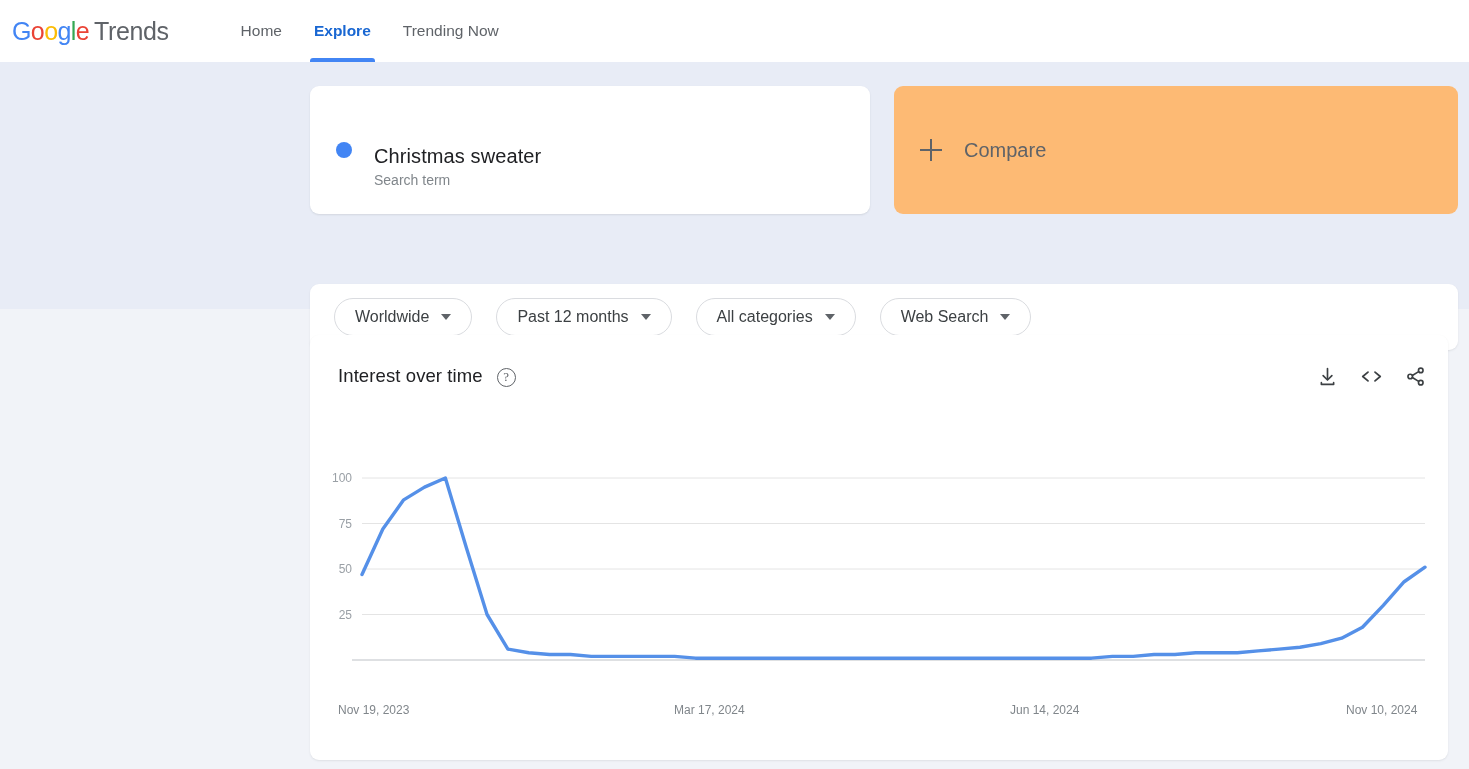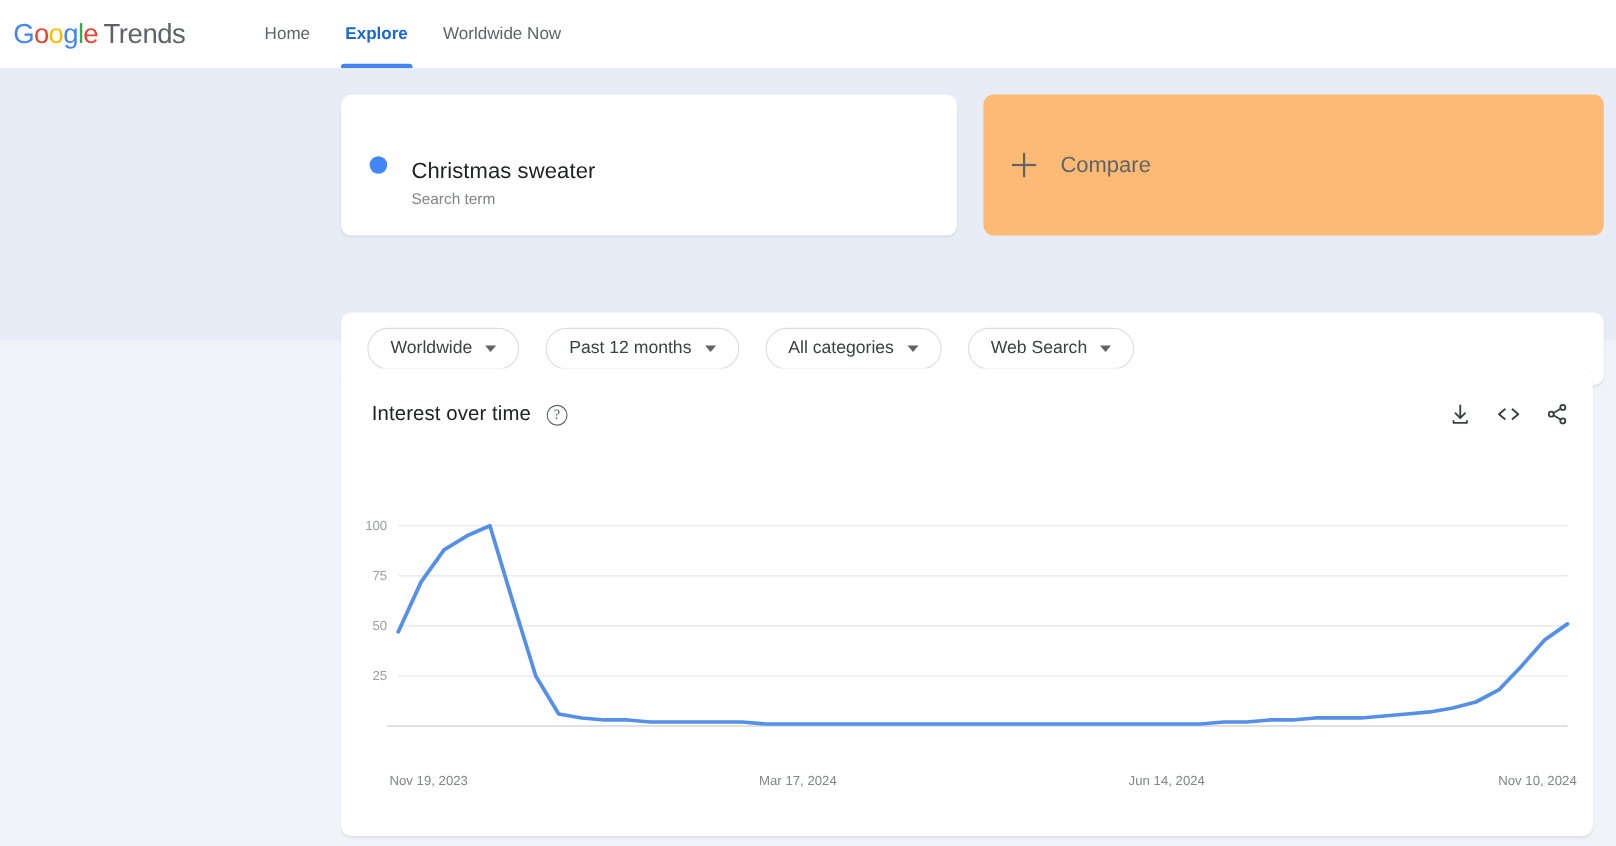--- a/index.html
+++ b/index.html
@@ -132,21 +132,21 @@
     font-size: 13px; line-height: 16px; text-align: center;
     cursor: pointer; font-family: "Liberation Serif", serif;
   }
   .chart-actions { display: flex; align-items: center; gap: 22px; }
   .act { cursor: pointer; display: flex; align-items: center; justify-content: center; }
 
   .plot { position: absolute; left: 0; top: 125px; width: 1138px; height: 240px; }
   .plot svg { display: block; }
 
   .xlabels {
-    position: absolute; left: 16px; top: 368px; width: 1138px; height: 18px;
+    position: absolute; left: 0; top: 368px; width: 1138px; height: 18px;
   }
   .xlabel {
     position: absolute; font-size: 12px; color: #80868b; white-space: nowrap;
   }
 </style>
 </head>
 <body>
 
 <div class="page">
 
@@ -159,21 +159,21 @@
     </div>
 
     <div class="nav">
       <div class="nav-item">
         <span>Home</span>
       </div>
       <div class="nav-item active">
         <span>Explore</span>
       </div>
       <div class="nav-item">
-        <span>Worldwide Now</span>
+        <span>Trending Now</span>
       </div>
     </div>
   </div>
 
   <div class="query-band">
 
     <div class="term-row">
       <div class="term-card">
         <div class="term-dot"></div>
         <div class="term-texts">

